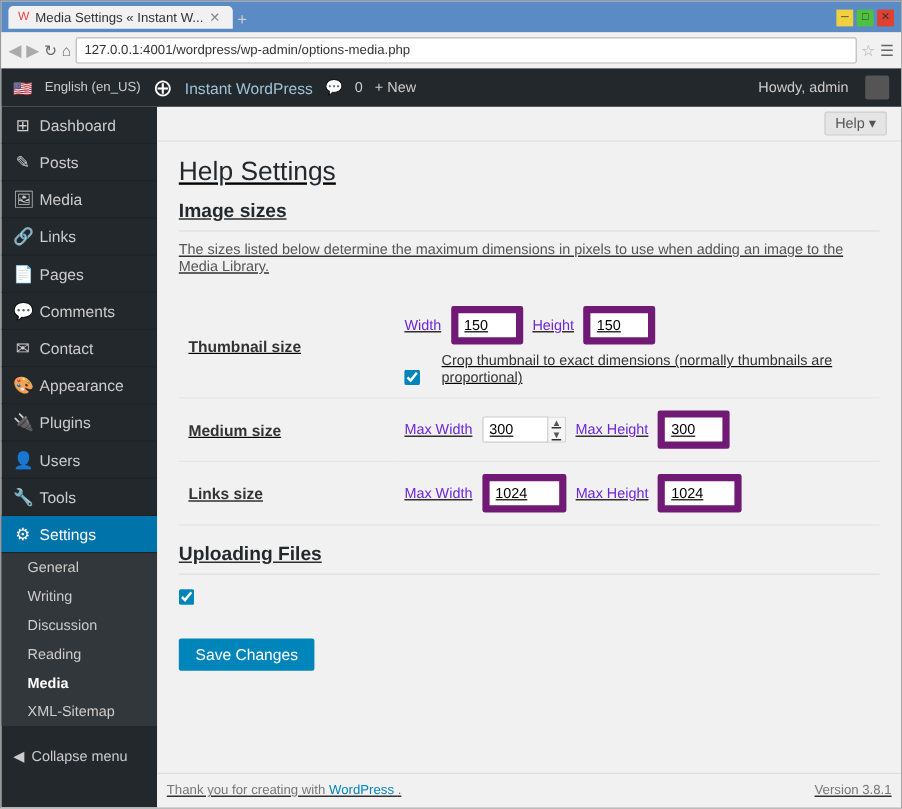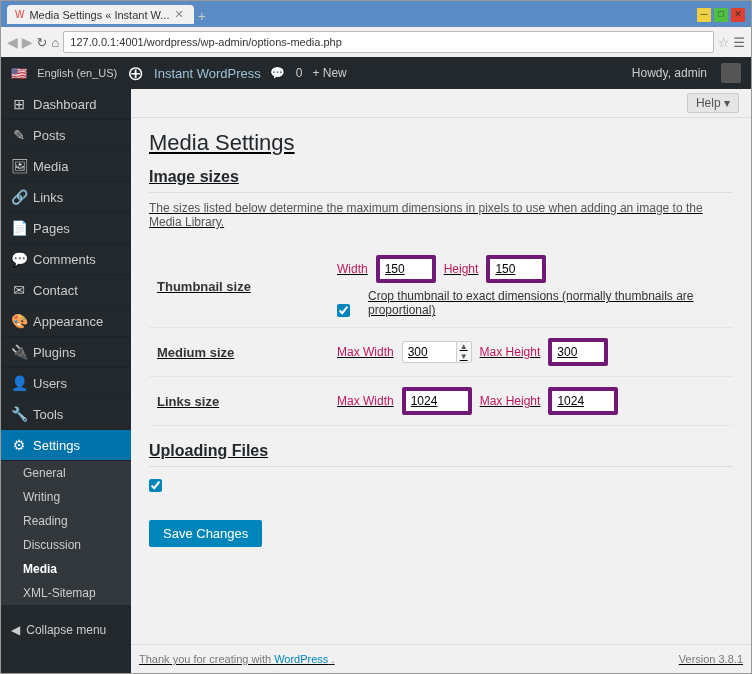--- a/index.html
+++ b/index.html
@@ -62,23 +62,23 @@
     .section-title { font-size: 16px; font-weight: bold; color: #23282d; margin-bottom: 8px; border-bottom: 1px solid #ddd; padding-bottom: 6px; }
 
     .description { font-size: 12px; color: #555; margin-bottom: 16px; }
 
     .settings-table { width: 100%; border-collapse: collapse; }
     .settings-table tr { border-bottom: 1px solid #e5e5e5; }
     .settings-table td { padding: 10px 8px; vertical-align: middle; }
     .settings-table td:first-child { width: 180px; font-size: 13px; color: #333; font-weight: bold; }
 
     .form-row { display: flex; align-items: center; gap: 8px; flex-wrap: wrap; }
-    .field-label { font-size: 12px; color: #be185d; }
+    .field-label { font-size: 12px; color: #6d28d9; }
     .text-input {
-      border: 4px solid #701a75; border-radius: 2px; padding: 3px 5px;
+      border: 6px solid #701a75; border-radius: 2px; padding: 3px 5px;
       font-size: 12px; width: 60px; background: #fff;
     }
     .spin-input-wrap { display: flex; align-items: center; }
     .spin-input {
       border: 1px solid #ccc; border-radius: 2px 0 0 2px; padding: 3px 5px;
       font-size: 12px; width: 55px; background: #fff;
     }
     .spin-btns {
       display: flex; flex-direction: column; border: 1px solid #ccc;
       border-left: none; border-radius: 0 2px 2px 0; overflow: hidden;
@@ -240,44 +240,44 @@
       </div>
 
       <div class="sidebar-submenu">
         <div class="sub-item">
           <span>General</span>
         </div>
         <div class="sub-item">
           <span>Writing</span>
         </div>
         <div class="sub-item">
+          <span>Discussion</span>
+        </div>
+        <div class="sub-item">
           <span>Reading</span>
-        </div>
-        <div class="sub-item">
-          <span>Discussion</span>
         </div>
         <div class="sub-item active">
           <span>Media</span>
         </div>
         <div class="sub-item">
           <span>XML-Sitemap</span>
         </div>
       </div>
       <div style="margin-top:10px;" class="collapse-menu">
         <span>◀</span>
         <span>Collapse menu</span>
       </div>
     </div>
 
     <div class="main-content">
       <div class="help-bar">
         <button class="help-btn">Help ▾</button>
       </div>
       <div class="content-area">
-        <h1 class="page-title">Media Settings</h1>
+        <h1 class="page-title">Help Settings</h1>
 
         <div>
           <div class="section-title">Image sizes</div>
           <p class="description">The sizes listed below determine the maximum dimensions in pixels to use when adding an image to the Media Library.</p>
 
           <table class="settings-table">
 
             <tbody>
                 <tr>
               <td>Thumbnail size</td>

